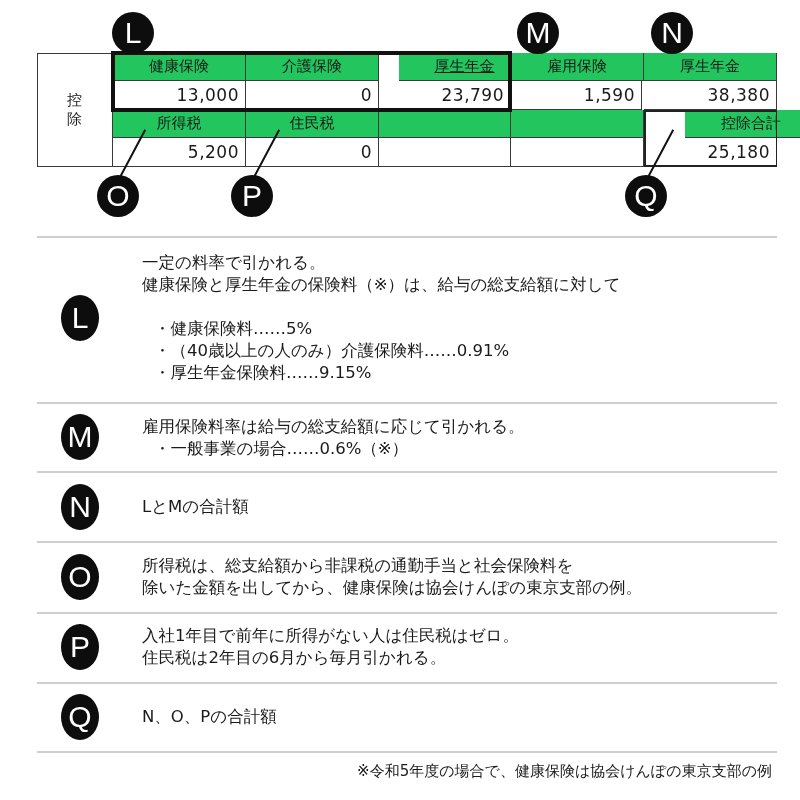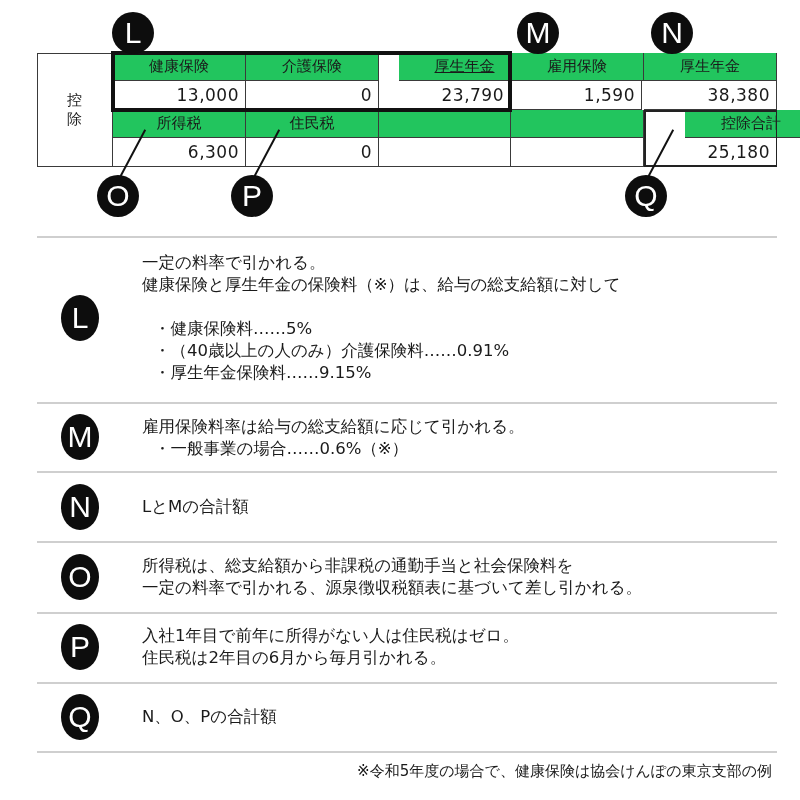--- a/index.html
+++ b/index.html
@@ -87,21 +87,21 @@
 <div class="cell val" style="left:379px;top:81px;width:132px;height:29px;">23,790</div>
 <div class="cell val" style="left:509px;top:81px;width:133px;height:29px;">1,590</div>
 <div class="cell val last" style="left:644px;top:81px;width:132px;height:29px;">38,380</div>
 
 <div class="cell hd" style="left:113px;top:110px;width:133px;height:28px;">所得税</div>
 <div class="cell hd" style="left:246px;top:110px;width:133px;height:28px;">住民税</div>
 <div class="cell hd" style="left:379px;top:110px;width:132px;height:28px;"></div>
 <div class="cell hd" style="left:511px;top:110px;width:133px;height:28px;"></div>
 <div class="cell hd last" style="left:644px;top:110px;width:132px;height:28px;margin-left:41px;">控除合計</div>
 
-<div class="cell val bottom" style="left:113px;top:138px;width:133px;height:28px;">6,300</div>
+<div class="cell val bottom" style="left:113px;top:138px;width:133px;height:28px;">5,200</div>
 <div class="cell val bottom" style="left:246px;top:138px;width:133px;height:28px;">0</div>
 <div class="cell val bottom" style="left:379px;top:138px;width:132px;height:28px;"></div>
 <div class="cell val bottom" style="left:511px;top:138px;width:133px;height:28px;"></div>
 <div class="cell val bottom last" style="left:644px;top:138px;width:132px;height:28px;">25,180</div>
 
 <div class="abs l-box"></div>
 <div class="abs q-box"></div>
 
 <div class="leader" style="left:118px;top:180px;width:58px;transform:rotate(-62deg);"></div>
 <div class="leader" style="left:252px;top:180px;width:58px;transform:rotate(-62deg);"></div>
@@ -136,21 +136,21 @@
 
 <div class="badge tall" style="left:61px;top:484px;">N</div>
 <div class="row-text" style="top:496px;">
   <span class="ln">LとMの合計額</span>
 </div>
 <div class="divider" style="top:541px;"></div>
 
 <div class="badge tall" style="left:61px;top:554px;">O</div>
 <div class="row-text" style="top:555px;">
   <span class="ln">所得税は、総支給額から非課税の通勤手当と社会保険料を</span>
-  <span class="ln">一定の料率で引かれる、源泉徴収税額表に基づいて差し引かれる。</span>
+  <span class="ln">除いた金額を出してから、健康保険は協会けんぽの東京支部の例。</span>
 </div>
 <div class="divider" style="top:612px;"></div>
 
 <div class="badge tall" style="left:61px;top:624px;">P</div>
 <div class="row-text" style="top:625px;">
   <span class="ln">入社1年目で前年に所得がない人は住民税はゼロ。</span>
   <span class="ln">住民税は2年目の6月から毎月引かれる。</span>
 </div>
 <div class="divider" style="top:682px;"></div>
 

